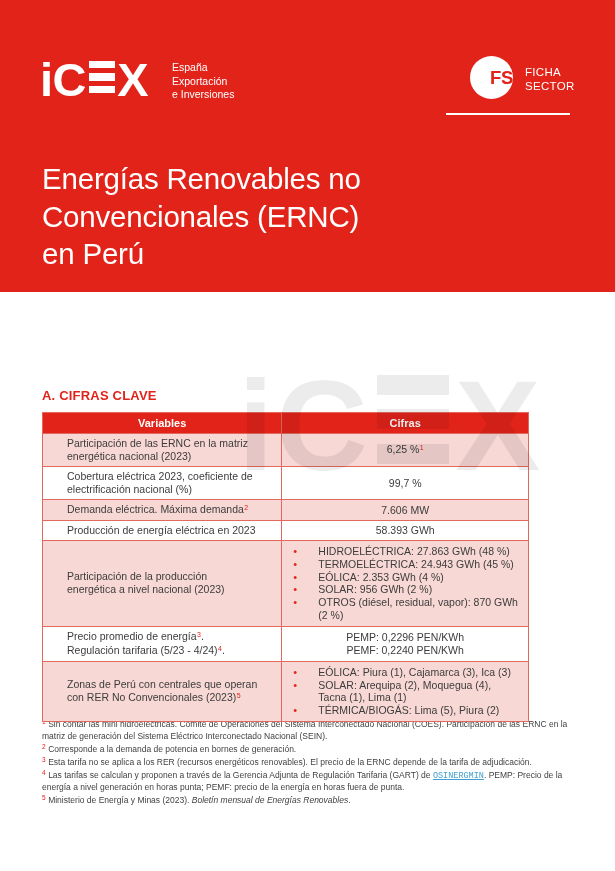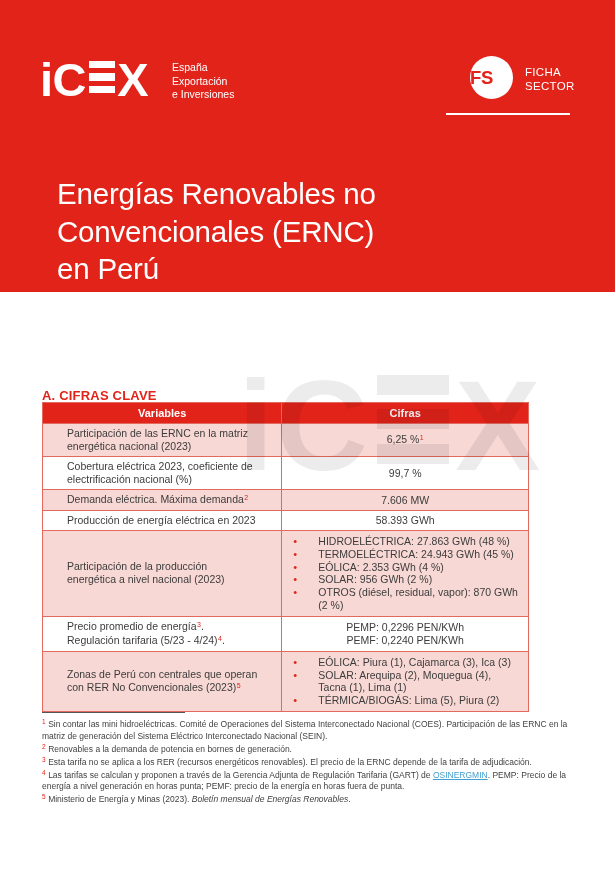--- a/index.html
+++ b/index.html
@@ -13,60 +13,60 @@
   .logo .ltxt{line-height:1;}
   .ebars{display:flex;flex-direction:column;width:0.56em;margin:0 0.05em 0.205em 0.055em;}
   .ebars .bar{height:0.155em;background:currentColor;}
   .ebars .bar + .bar{margin-top:0.115em;}
 
   .hero-logo{position:absolute;left:40px;top:56px;color:#fff;font-size:47px;}
   .tagline{position:absolute;left:172px;top:61px;color:#fff;font-size:10.5px;line-height:13.5px;
            white-space:pre-line;font-weight:400;}
   .fs-badge{position:absolute;left:470px;top:56px;width:43px;height:43px;border-radius:50%;
             background:#fff;color:#E2231A;font-weight:700;font-size:18.5px;
-            display:flex;align-items:center;justify-content:flex-start;letter-spacing:-0.3px;}
+            display:flex;align-items:center;justify-content:flex-end;letter-spacing:-0.3px;}
   .fs-label{position:absolute;left:525px;top:66px;color:#fff;font-size:11.5px;line-height:13.5px;
             white-space:pre-line;letter-spacing:0.3px;}
   .hero-line{position:absolute;left:446px;top:113px;width:124px;height:2px;background:#fff;}
   .region{position:absolute;left:400px;top:124px;width:170px;text-align:right;color:#fff;
           font-weight:700;font-size:16px;letter-spacing:0.4px;}
   .doc-title{position:absolute;left:42px;top:160px;color:#fff;font-size:29.5px;line-height:37.5px;
              white-space:pre-line;letter-spacing:-0.2px;font-weight:400;}
 
   
   .section-heading{position:absolute;left:42px;top:388px;color:#E2231A;font-weight:700;
                    font-size:13px;letter-spacing:0.2px;}
 
   
   .watermark{position:absolute;left:238px;top:362px;font-size:128px;color:rgba(0,0,0,0.075);
              z-index:5;pointer-events:none;letter-spacing:0.015em;}
 
   
-  .cifras-table{position:absolute;left:42px;top:402px;width:487px;border-collapse:collapse;
+  .cifras-table{position:absolute;left:42px;top:412px;width:487px;border-collapse:collapse;
                 font-size:10.5px;color:#3C3C3C;z-index:1;table-layout:fixed;}
   .cifras-table th,.cifras-table td{border:1px solid #E3695E;}
   .cifras-table th{background:#E2231A;color:#fff;font-size:11px;font-weight:700;
                    padding:3px 4px;height:14px;}
   .cifras-table th:first-child{width:47.4%;}
   .cifras-table td{padding:3px 24px;vertical-align:middle;line-height:13px;background:#fff;}
   .cifras-table tr.shaded td{background:#F7D8D4;}
   .td-cif.center{text-align:center;}
   .td-cif.blist{padding:4px 4px 4px 0;}
   .bullet-row{display:flex;line-height:12.8px;padding-left:11px;}
   .bullet-row .dot{color:#E2231A;width:25px;flex:none;text-align:left;font-size:11px;}
   .bullet-row .btext{flex:1;padding-right:4px;}
   .sup-red{color:#E2231A;font-size:7px;position:relative;top:-3px;margin-left:0.5px;}
 
   
   .fn-rule{position:absolute;left:42px;top:712px;width:143px;border-top:1.5px solid #555;}
   .footnotes{position:absolute;left:42px;top:719px;width:537px;font-size:8.5px;
              line-height:11.5px;color:#3F3F3F;}
   .fn{margin-bottom:1.5px;}
   .fn-num{color:#E2231A;font-size:6.5px;position:relative;top:-3px;margin-right:2.5px;}
-  .fn-link{color:#41A0D0;text-decoration:underline;cursor:pointer;}
+  .fn-link{color:#41A0D0;text-decoration:underline;cursor:pointer;font-family:Liberation Mono, monospace;}
 </style>
 </head>
 <body>
 
 <div class="page">
 
   <div class="hero">
 
     <div class="hero-logo logo">
       <span class="ltxt">iC</span>
@@ -83,21 +83,21 @@
 e Inversiones</div>
 
     <div class="fs-badge">
       <span>FS</span>
     </div>
     <div class="fs-label">FICHA
 SECTOR</div>
 
     <div class="hero-line"></div>
 
-    <h1 class="doc-title" style="margin:15px;font-weight:400;">Energías Renovables no
+    <h1 class="doc-title" style="margin:0;font-weight:400;">Energías Renovables no
 Convencionales (ERNC)
 en Perú</h1>
   </div>
 
   <div class="section-heading">A. CIFRAS CLAVE</div>
 
   <table class="cifras-table">
     <thead>
       <tr>
         <th>Variables</th>
@@ -202,19 +202,19 @@
       <span class="bar"></span>
         <span class="bar"></span>
         <span class="bar"></span>
     </span>
     <span class="ltxt">X</span>
   </div>
 
   <div class="fn-rule"></div>
   <div class="footnotes">
       <div class="fn"><span class="fn-num">1</span><span>Sin contar las mini hidroeléctricas. Comité de Operaciones del Sistema Interconectado Nacional (COES). Participación de las ERNC en la matriz de generación del Sistema Eléctrico Interconectado Nacional (SEIN).</span></div>
-      <div class="fn"><span class="fn-num">2</span><span>Renovables a la demanda de potencia en bornes de generación.</span></div>
+      <div class="fn"><span class="fn-num">2</span><span>Corresponde a la demanda de potencia en bornes de generación.</span></div>
       <div class="fn"><span class="fn-num">3</span><span>Esta tarifa no se aplica a los RER (recursos energéticos renovables). El precio de la ERNC depende de la tarifa de adjudicación.</span></div>
       <div class="fn"><span class="fn-num">4</span><span>Las tarifas se calculan y proponen a través de la Gerencia Adjunta de Regulación Tarifaria (GART) de </span><a class="fn-link" href="#">OSINERGMIN</a><span>. PEMP: Precio de la energía a nivel generación en horas punta; PEMF: precio de la energía en horas fuera de punta.</span></div>
       <div class="fn"><span class="fn-num">5</span><span>Ministerio de Energía y Minas (2023). </span><i>Boletín mensual de Energías Renovables</i><span>.</span></div>
     </div>
 
 </div>
 
 </body></html>

